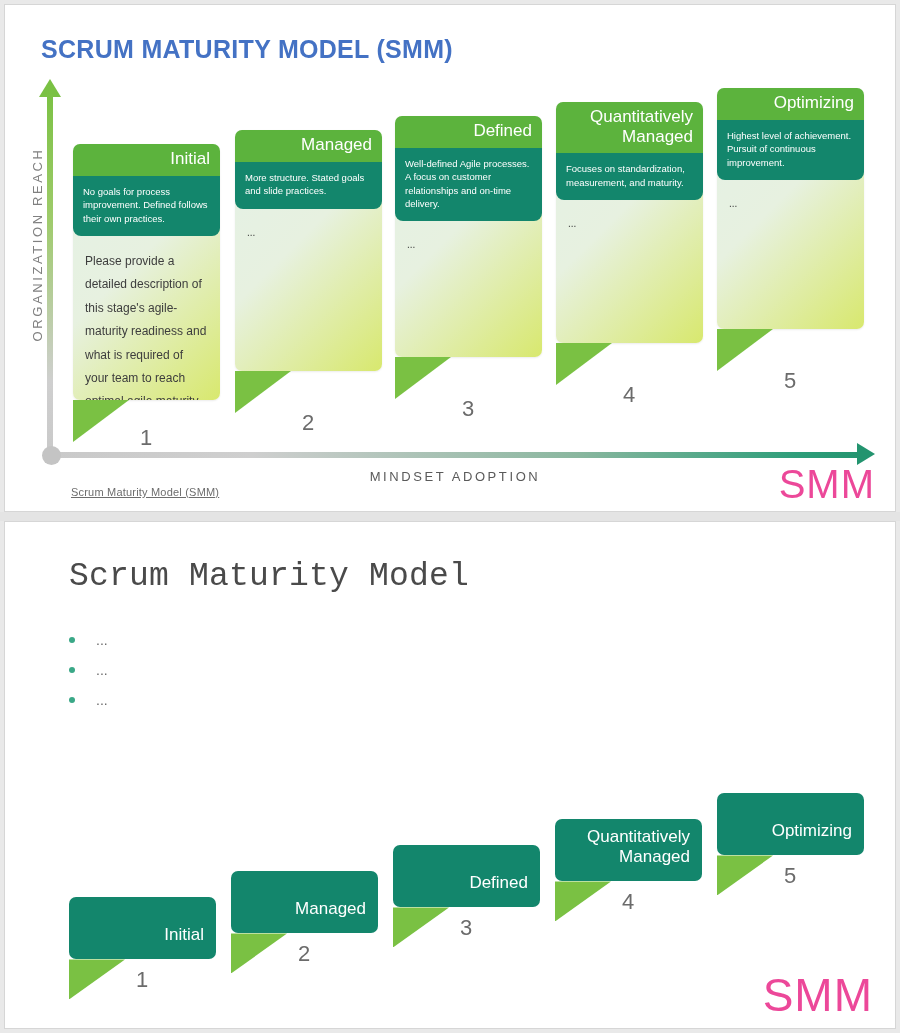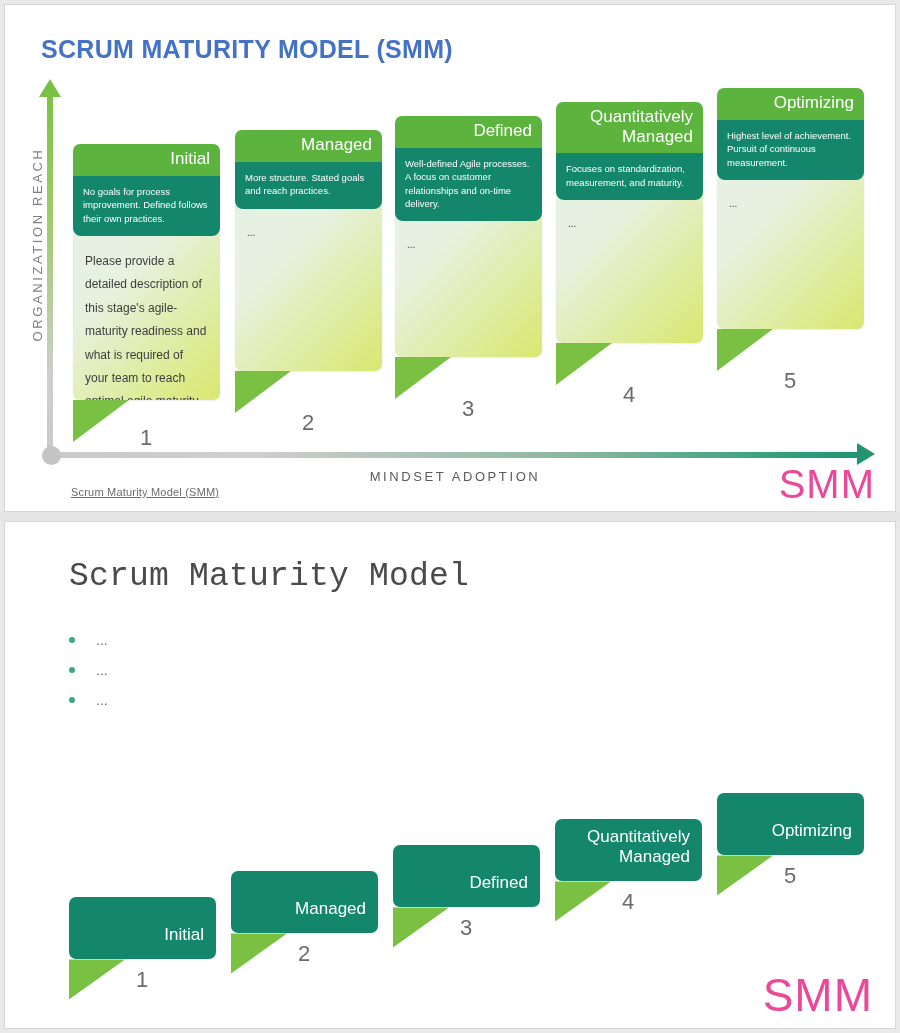--- a/index.html
+++ b/index.html
@@ -219,21 +219,21 @@
           <div class="card-desc">No goals for process improvement. Defined follows their own practices.</div>
           <div class="card-body long">Please provide a detailed description of this stage's agile-maturity readiness and what is required of your team to reach optimal agile maturity.</div>
         </div>
         <div class="card-tail" style="top:256px;"></div>
       </div>
       <div class="card-num" style="left:135px; top:420px;">1</div>
 
       <div class="card" style="left:230px; top:125px;">
         <div class="card-inner" style="height:241px;">
           <div class="card-head">Managed</div>
-          <div class="card-desc">More structure. Stated goals and reach practices.</div>
+          <div class="card-desc">More structure. Stated goals and slide practices.</div>
           <div class="card-body">...</div>
         </div>
         <div class="card-tail" style="top:241px;"></div>
       </div>
       <div class="card-num" style="left:297px; top:405px;">2</div>
 
       <div class="card" style="left:390px; top:111px;">
         <div class="card-inner" style="height:241px;">
           <div class="card-head">Defined</div>
           <div class="card-desc">Well-defined Agile processes. A focus on customer relationships and on-time delivery.</div>
@@ -249,21 +249,21 @@
           <div class="card-desc">Focuses on standardization, measurement, and maturity.</div>
           <div class="card-body">...</div>
         </div>
         <div class="card-tail" style="top:241px;"></div>
       </div>
       <div class="card-num" style="left:618px; top:377px;">4</div>
 
       <div class="card" style="left:712px; top:83px;">
         <div class="card-inner" style="height:241px;">
           <div class="card-head">Optimizing</div>
-          <div class="card-desc">Highest level of achievement. Pursuit of continuous measurement.</div>
+          <div class="card-desc">Highest level of achievement. Pursuit of continuous improvement.</div>
           <div class="card-body">...</div>
         </div>
         <div class="card-tail" style="top:241px;"></div>
       </div>
       <div class="card-num" style="left:779px; top:363px;">5</div>
 
     </div>
 
     <a class="s1-footer-link" href="#">Scrum Maturity Model  (SMM)</a>
     <div class="smm-logo" id="s1-logo">SMM</div>

